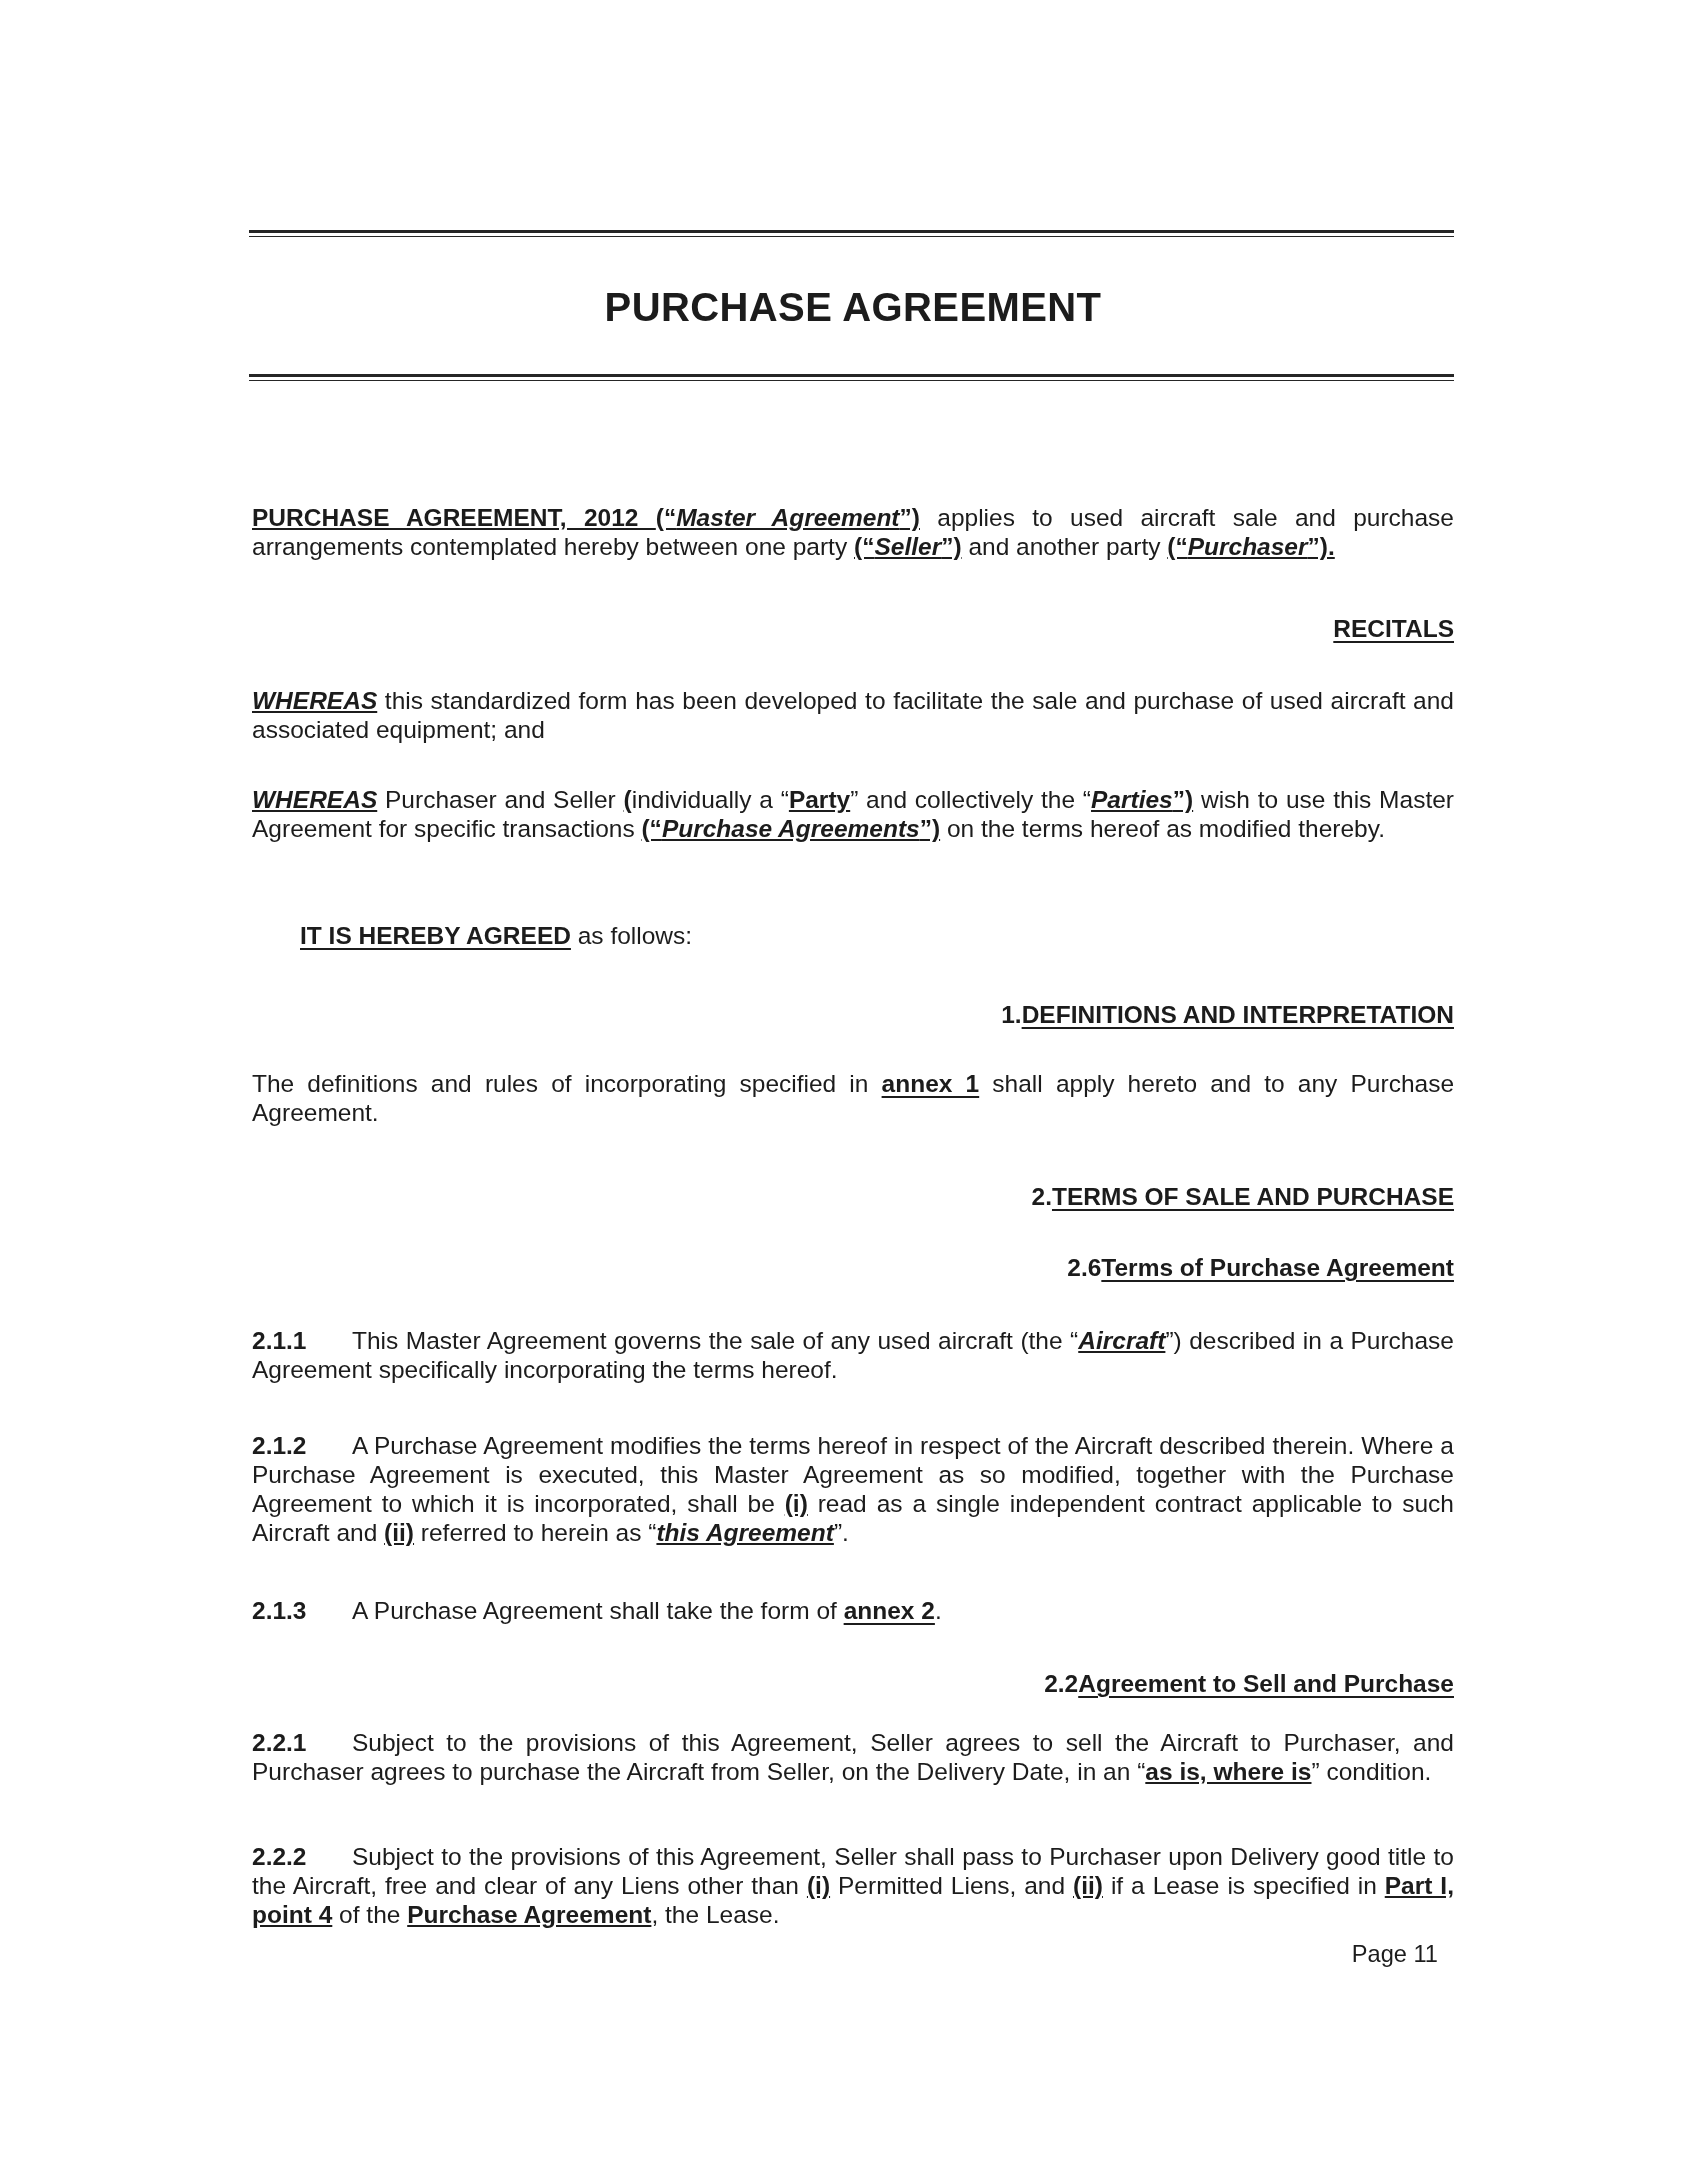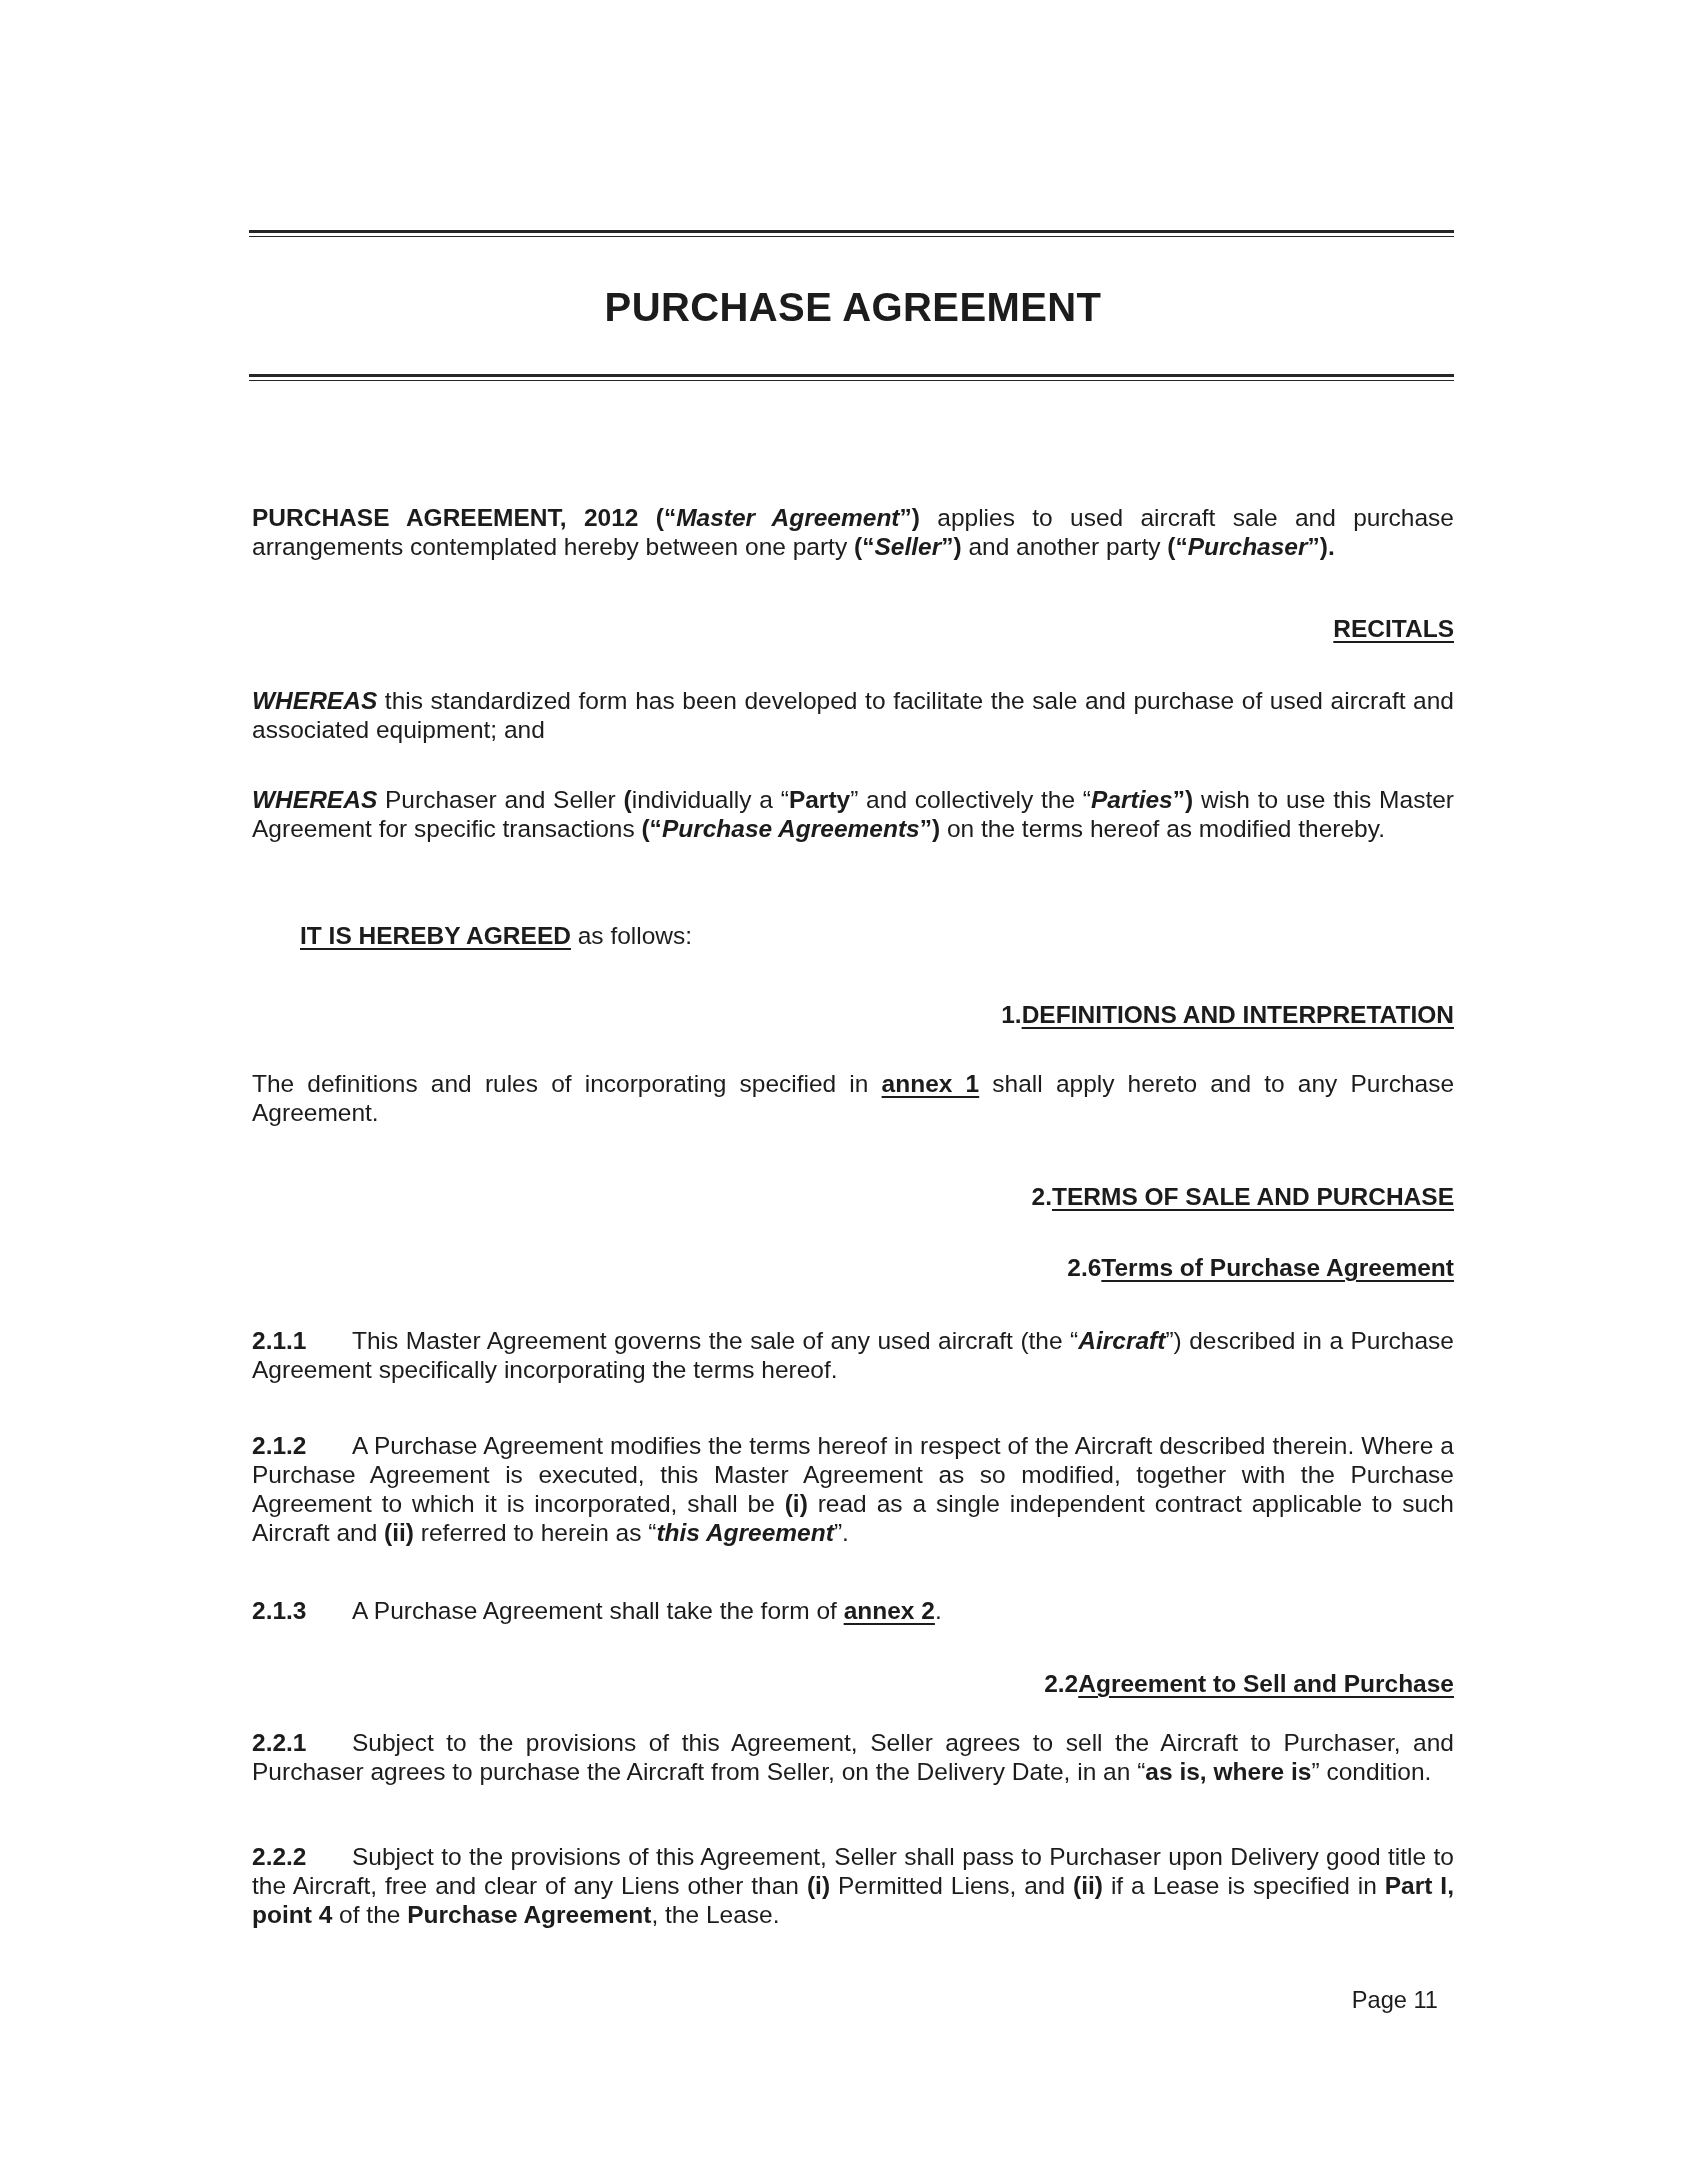--- a/index.html
+++ b/index.html
@@ -32,27 +32,27 @@
   }
   .block {
     position: absolute;
     left: 252px; width: 1202px;
     font-size: 24.5px;
     line-height: 29px;
     text-align: justify;
   }
   .block.heading, .block.label { text-align: right; white-space: nowrap; }
   .num { display: inline-block; min-width: 100px; font-weight: bold; }
-  .b { font-weight: bold; }
+  .b { font-weight: bold; text-decoration: underline; }
   .i { font-style: italic; }
   .u { text-decoration: underline; text-decoration-thickness: 2.2px; text-underline-offset: 4.4px; }
   .page-footer {
     position: absolute;
     right: 249px;
-    top: 1986px;
+    top: 1940px;
     font-size: 23.6px;
     line-height: 28px;
   }
 </style>
 </head>
 <body>
 
 <div class="page">
   <div class="rule" style="top:230px"></div>
   <div class="doc-title" style="top:284px">PURCHASE AGREEMENT</div>

